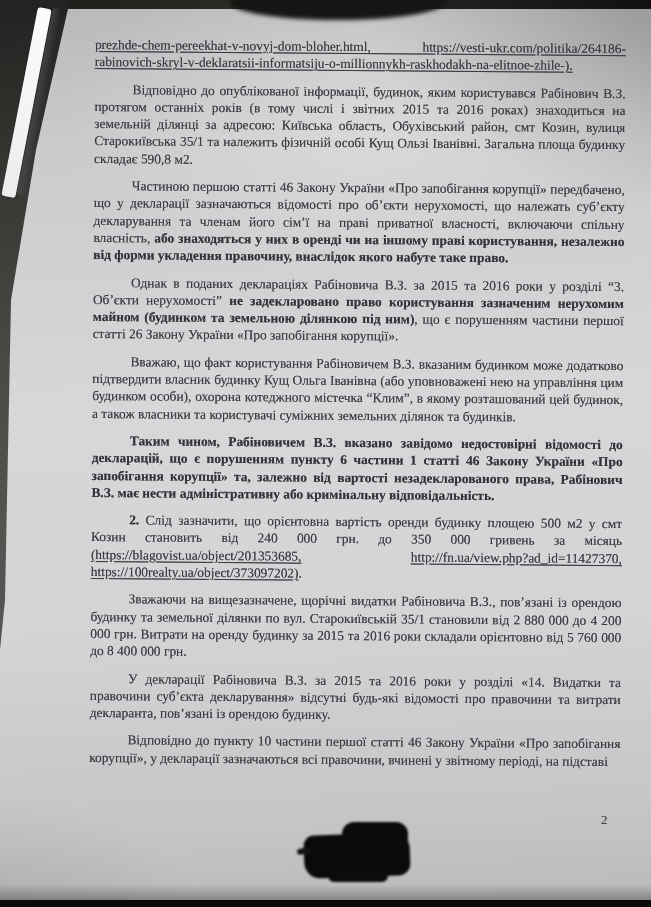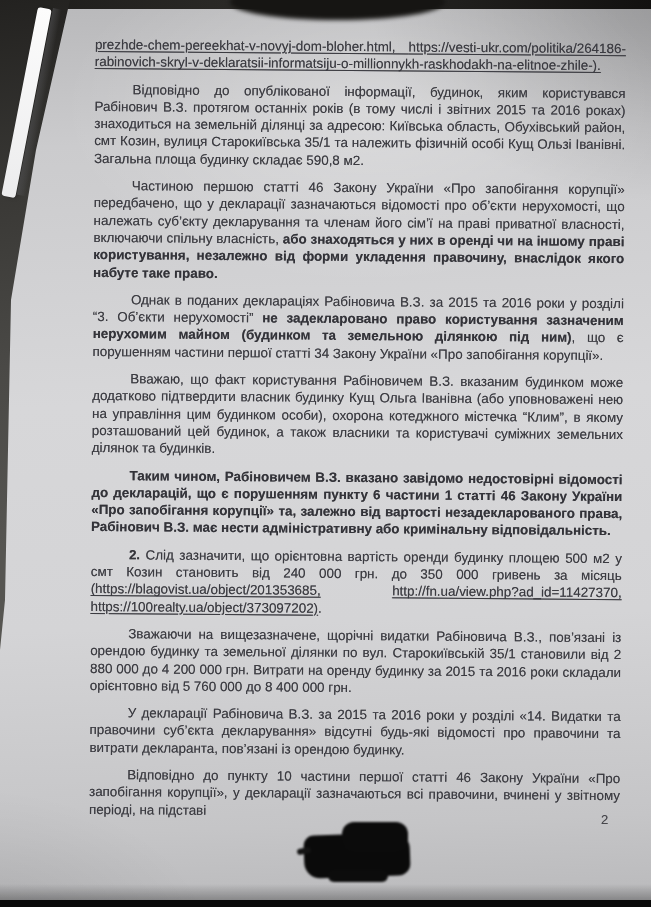--- a/index.html
+++ b/index.html
@@ -1,18 +1,18 @@
 <!DOCTYPE html>
 <html><head>
 <meta charset="utf-8">
 <style>
   html,body{margin:0;padding:0;background:#1e1d1b;}
   .stage{
     position:relative;width:651px;height:907px;overflow:hidden;
-    background:#2a2927;font-family:Liberation Sans, sans-serif;
+    background:#2a2927;font-family:Liberation Serif, serif;
   }
   
   .paper{
     position:absolute;inset:0;
     background:
       radial-gradient(ellipse 430px 250px at 56% 12%, rgba(255,255,255,0.30), rgba(255,255,255,0) 70%),
       radial-gradient(ellipse 520px 330px at 106% 0%, rgba(0,0,0,0.20), rgba(0,0,0,0) 62%),
       radial-gradient(ellipse 420px 260px at -6% 104%, rgba(0,0,0,0.10), rgba(0,0,0,0) 60%),
       linear-gradient(178deg,#b8b8ba 0%,#cbcbcd 16%,#d7d7d9 44%,#d4d4d6 68%,#c5c5c7 90%,#b9b9bb 100%);
   }
@@ -66,21 +66,21 @@
   <div class="top-band"></div>
   <div class="top-bump"></div>
   <div class="corner-wedge"></div>
   <div class="fold-strip"></div>
   <div class="fold-shadow"></div>
 
   <div class="doc">
       <p class="noindent"><span class="u">prezhde-chem-pereekhat-v-novyj-dom-bloher.html, </span><span class="u">https://vesti-ukr.com/politika/264186-rabinovich-skryl-v-deklaratsii-informatsiju-o-millionnykh-raskhodakh-na-elitnoe-zhile-).</span></p>
       <p><span>Відповідно до опублікованої інформації, будинок, яким користувався Рабінович В.З. протягом останніх років (в тому числі і звітних 2015 та 2016 роках) знаходиться на земельній ділянці за адресою: Київська область, Обухівський район, смт Козин, вулиця Старокиївська 35/1 та належить фізичній особі Кущ Ользі Іванівні. Загальна площа будинку складає 590,8 м2.</span></p>
       <p><span>Частиною першою статті 46 Закону України «Про запобігання корупції» передбачено, що у декларації зазначаються відомості про об’єкти нерухомості, що належать суб’єкту декларування та членам його сім’ї на праві приватної власності, включаючи спільну власність, </span><span class="b">або знаходяться у них в оренді чи на іншому праві користування, незалежно від форми укладення правочину, внаслідок якого набуте таке право.</span></p>
-      <p><span>Однак в поданих деклараціях Рабіновича В.З. за 2015 та 2016 роки у розділі “3. Об’єкти нерухомості” </span><span class="b">не задекларовано право користування зазначеним нерухомим майном (будинком та земельною ділянкою під ним)</span><span>, що є порушенням частини першої статті 34 Закону України «Про запобігання корупції».</span></p>
+      <p><span>Однак в поданих деклараціях Рабіновича В.З. за 2015 та 2016 роки у розділі “3. Об’єкти нерухомості” </span><span class="b">не задекларовано право користування зазначеним нерухомим майном (будинком та земельною ділянкою під ним)</span><span>, що є порушенням частини першої статті 26 Закону України «Про запобігання корупції».</span></p>
       <p><span>Вважаю, що факт користування Рабіновичем В.З. вказаним будинком може додатково підтвердити власник будинку Кущ Ольга Іванівна (або уповноважені нею на управління цим будинком особи), охорона котеджного містечка “Клим”, в якому розташований цей будинок, а також власники та користувачі суміжних земельних ділянок та будинків.</span></p>
       <p><span class="b">Таким чином, Рабіновичем В.З. вказано завідомо недостовірні відомості до декларацій, що є порушенням пункту 6 частини 1 статті 46 Закону України «Про запобігання корупції» та, залежно від вартості незадекларованого права, Рабінович В.З. має нести адміністративну або кримінальну відповідальність.</span></p>
       <p><span class="b">2.</span><span> Слід зазначити, що орієнтовна вартість оренди будинку площею 500 м2 у смт Козин становить від 240 000 грн. до 350 000 гривень за місяць </span><span class="u">(https://blagovist.ua/object/201353685,</span><span> </span><span class="u">http://fn.ua/view.php?ad_id=11427370,</span><span> </span><span class="u">https://100realty.ua/object/373097202)</span><span>.</span></p>
       <p><span>Зважаючи на вищезазначене, щорічні видатки Рабіновича В.З., пов’язані із орендою будинку та земельної ділянки по вул. Старокиївській 35/1 становили від 2 880 000 до 4 200 000 грн. Витрати на оренду будинку за 2015 та 2016 роки складали орієнтовно від 5 760 000 до 8 400 000 грн.</span></p>
       <p><span>У декларації Рабіновича В.З. за 2015 та 2016 роки у розділі «14. Видатки та правочини суб’єкта декларування» відсутні будь-які відомості про правочини та витрати декларанта, пов’язані із орендою будинку.</span></p>
       <p><span>Відповідно до пункту 10 частини першої статті 46 Закону України «Про запобігання корупції», у декларації зазначаються всі правочини, вчинені у звітному періоді, на підставі</span></p>
     </div>
 
   <div class="pagenum">2</div>
 

